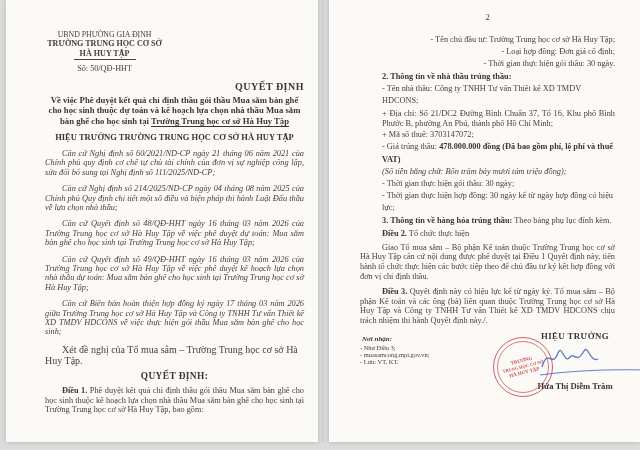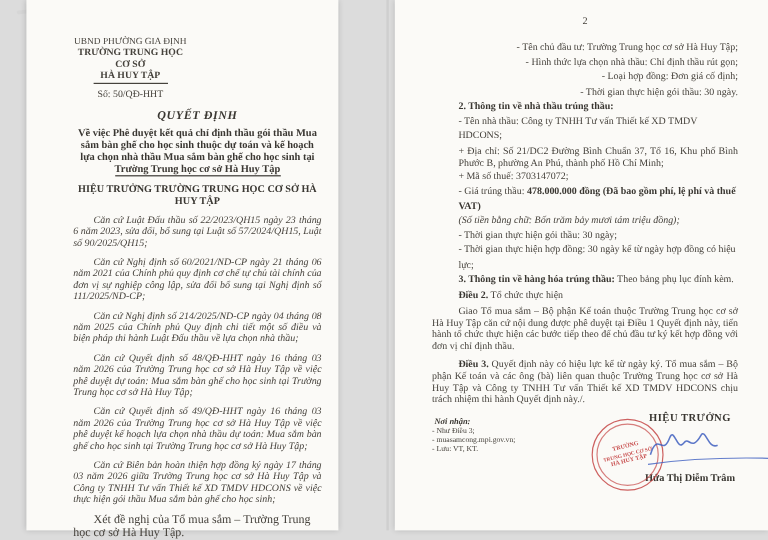--- a/index.html
+++ b/index.html
@@ -1,39 +1,39 @@
 <!DOCTYPE html>
 <html><head>
 <meta charset="utf-8">
 <style>
   html,body{margin:0;padding:0;}
   #canvas{position:relative;width:640px;height:450px;background:#dcdcdc;overflow:hidden;
           font-family:"Liberation Serif","DejaVu Serif",serif;color:#46423c;}
   .page{position:absolute;top:0;height:442px;background:#fbfaf7;box-shadow:0 0 5px rgba(0,0,0,.18);}
-  #page1{left:22px;width:260px;}
+  #page1{left:6px;width:312px;}
   #page2{left:329px;width:311px;}
   .seam-line{position:absolute;left:322px;top:0;width:2px;height:442px;background:#cfcfcf;}
   .smudge{position:absolute;background:#d2d2d2;border-radius:3px;opacity:.6;}
   .content1{padding:30px 14px 0 39px;}
   .content2{padding:12px 25px 0 31px;position:relative;}
   
   .hdr{display:flex;}
   .hdr-left{width:46%;text-align:center;}
   .hdr-right{width:54%;text-align:center;}
   .hl1{font-size:7.8px;line-height:9px;}
   .hl2{font-size:8.1px;font-weight:bold;line-height:9.5px;}
   .hl3{font-size:8.1px;font-weight:bold;line-height:9.5px;}
   .hl3 span{display:inline-block;border-bottom:1px solid #46423c;padding:0 6px 1px;}
   .doc-num{font-size:8.2px;margin-top:4px;}
   .hr1{font-size:8.4px;font-weight:bold;line-height:10px;}
   .hr2{font-size:8.2px;font-weight:bold;line-height:10px;}
   .hr2 span{display:inline-block;border-bottom:1px solid #46423c;padding:0 2px 1px;}
   .dateline{font-size:8.2px;font-style:italic;margin-top:7px;}
   
-  .title{text-align:center;font-weight:bold;font-size:10px;letter-spacing:.5px;margin-top:8px;color:#3a3732;font-style:italic;}
+  .title{text-align:right;font-weight:bold;font-size:10px;letter-spacing:.5px;margin-top:8px;color:#3a3732;}
   .subject{text-align:center;font-weight:bold;font-size:8.7px;line-height:10.3px;margin-top:3px;color:#3a3732;}
   .subject .u{border-bottom:1px solid #3a3732;padding-bottom:.5px;}
   .authority{text-align:center;font-weight:bold;font-size:8.5px;margin-top:6px;color:#3a3732;}
   
   .recital{font-style:italic;text-align:justify;font-size:8.3px;line-height:9.4px;text-indent:17px;margin-top:7px;}
   .proposal{font-size:10px;text-indent:17px;margin-top:7px;}
   .dec-head{text-align:center;font-weight:bold;font-size:9.4px;letter-spacing:.4px;margin-top:5px;color:#3a3732;}
   .article{text-align:justify;font-size:8.3px;line-height:9.8px;text-indent:17px;margin-top:5px;}
   .article b,.b{font-weight:bold;color:#3a3732;}
   
@@ -78,21 +78,20 @@
           <div class="hl2">TRƯỜNG TRUNG HỌC CƠ SỞ</div>
           <div class="hl3"><span>HÀ HUY TẬP</span></div>
           <div class="doc-num">Số: 50/QĐ-HHT</div>
         </div>
       </div>
 
       <div class="title">QUYẾT ĐỊNH</div>
       <div class="subject"><span>Về việc Phê duyệt kết quả chỉ định thầu gói thầu Mua sắm bàn ghế cho học sinh thuộc dự toán và kế hoạch lựa chọn nhà thầu Mua sắm bàn ghế cho học sinh tại </span><span class="u">Trường Trung học cơ sở Hà Huy Tập</span></div>
       <div class="authority">HIỆU TRƯỞNG TRƯỜNG TRUNG HỌC CƠ SỞ HÀ HUY TẬP</div>
 
-      <div class="recital">Căn cứ Luật Đấu thầu số 22/2023/QH15 ngày 23 tháng 6 năm 2023, sửa đổi, bổ sung tại Luật số 57/2024/QH15, Luật số 90/2025/QH15;</div>
       <div class="recital">Căn cứ Nghị định số 60/2021/ND-CP ngày 21 tháng 06 năm 2021 của Chính phủ quy định cơ chế tự chủ tài chính của đơn vị sự nghiệp công lập, sửa đổi bổ sung tại Nghị định số 111/2025/ND-CP;</div>
       <div class="recital">Căn cứ Nghị định số 214/2025/ND-CP ngày 04 tháng 08 năm 2025 của Chính phủ Quy định chi tiết một số điều và biện pháp thi hành Luật Đấu thầu về lựa chọn nhà thầu;</div>
       <div class="recital">Căn cứ Quyết định số 48/QĐ-HHT ngày 16 tháng 03 năm 2026 của Trường Trung học cơ sở Hà Huy Tập về việc phê duyệt dự toán: Mua sắm bàn ghế cho học sinh tại Trường Trung học cơ sở Hà Huy Tập;</div>
       <div class="recital">Căn cứ Quyết định số 49/QĐ-HHT ngày 16 tháng 03 năm 2026 của Trường Trung học cơ sở Hà Huy Tập về việc phê duyệt kế hoạch lựa chọn nhà thầu dự toán: Mua sắm bàn ghế cho học sinh tại Trường Trung học cơ sở Hà Huy Tập;</div>
       <div class="recital">Căn cứ Biên bản hoàn thiện hợp đồng ký ngày 17 tháng 03 năm 2026 giữa Trường Trung học cơ sở Hà Huy Tập và Công ty TNHH Tư vấn Thiết kế XD TMDV HDCONS về việc thực hiện gói thầu Mua sắm bàn ghế cho học sinh;</div>
       <div class="proposal">Xét đề nghị của Tổ mua sắm – Trường Trung học cơ sở Hà Huy Tập.</div>
 
       <div class="dec-head">QUYẾT ĐỊNH:</div>
       <div class="article"><b>Điều 1.</b><span> Phê duyệt kết quả chỉ định thầu gói thầu Mua sắm bàn ghế cho học sinh thuộc kế hoạch lựa chọn nhà thầu Mua sắm bàn ghế cho học sinh tại Trường Trung học cơ sở Hà Huy Tập, bao gồm:</span></div>
 
@@ -100,21 +99,20 @@
   </div>
 
   <div class="seam-line"></div>
 
   <div class="page" id="page2">
     <div class="content2">
       <div class="pagenum">2</div>
 
       <div class="items2">
         <div class="li2">- Tên chủ đầu tư: Trường Trung học cơ sở Hà Huy Tập;</div>
-        <div class="li2">- Hình thức lựa chọn nhà thầu: Chỉ định thầu rút gọn;</div>
         <div class="li2">- Loại hợp đồng: Đơn giá cố định;</div>
         <div class="li2">- Thời gian thực hiện gói thầu: 30 ngày.</div>
       </div>
 
       <div class="sec-head2">2. Thông tin về nhà thầu trúng thầu:</div>
       <div class="li2">- Tên nhà thầu: Công ty TNHH Tư vấn Thiết kế XD TMDV HDCONS;</div>
       <div class="addr">+ Địa chỉ: Số 21/DC2 Đường Bình Chuẩn 37, Tổ 16, Khu phố Bình Phước B, phường An Phú, thành phố Hồ Chí Minh;</div>
       <div class="li2">+ Mã số thuế: 3703147072;</div>
       <div class="li2"><span>- Giá trúng thầu: </span><span class="b">478.000.000 đồng (Đã bao gồm phí, lệ phí và thuế VAT)</span></div>
       <div class="words">(Số tiền bằng chữ: Bốn trăm bảy mươi tám triệu đồng);</div>

